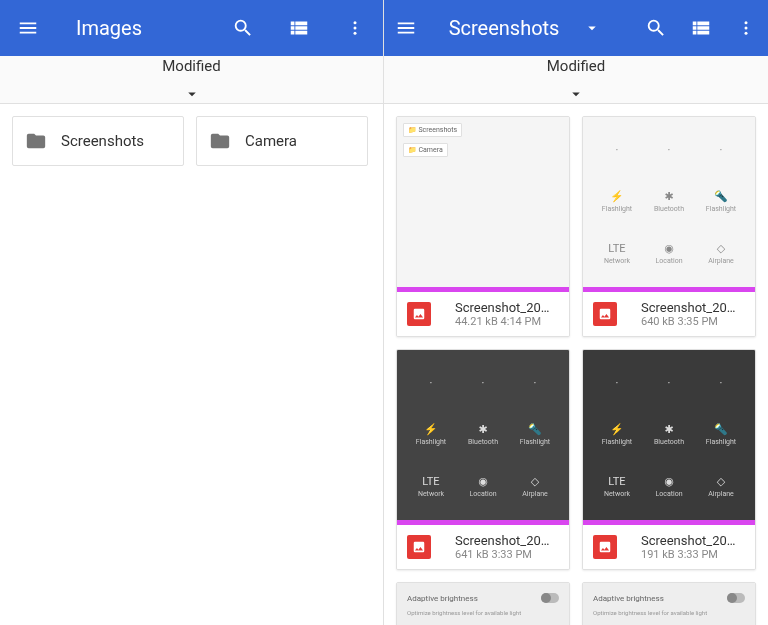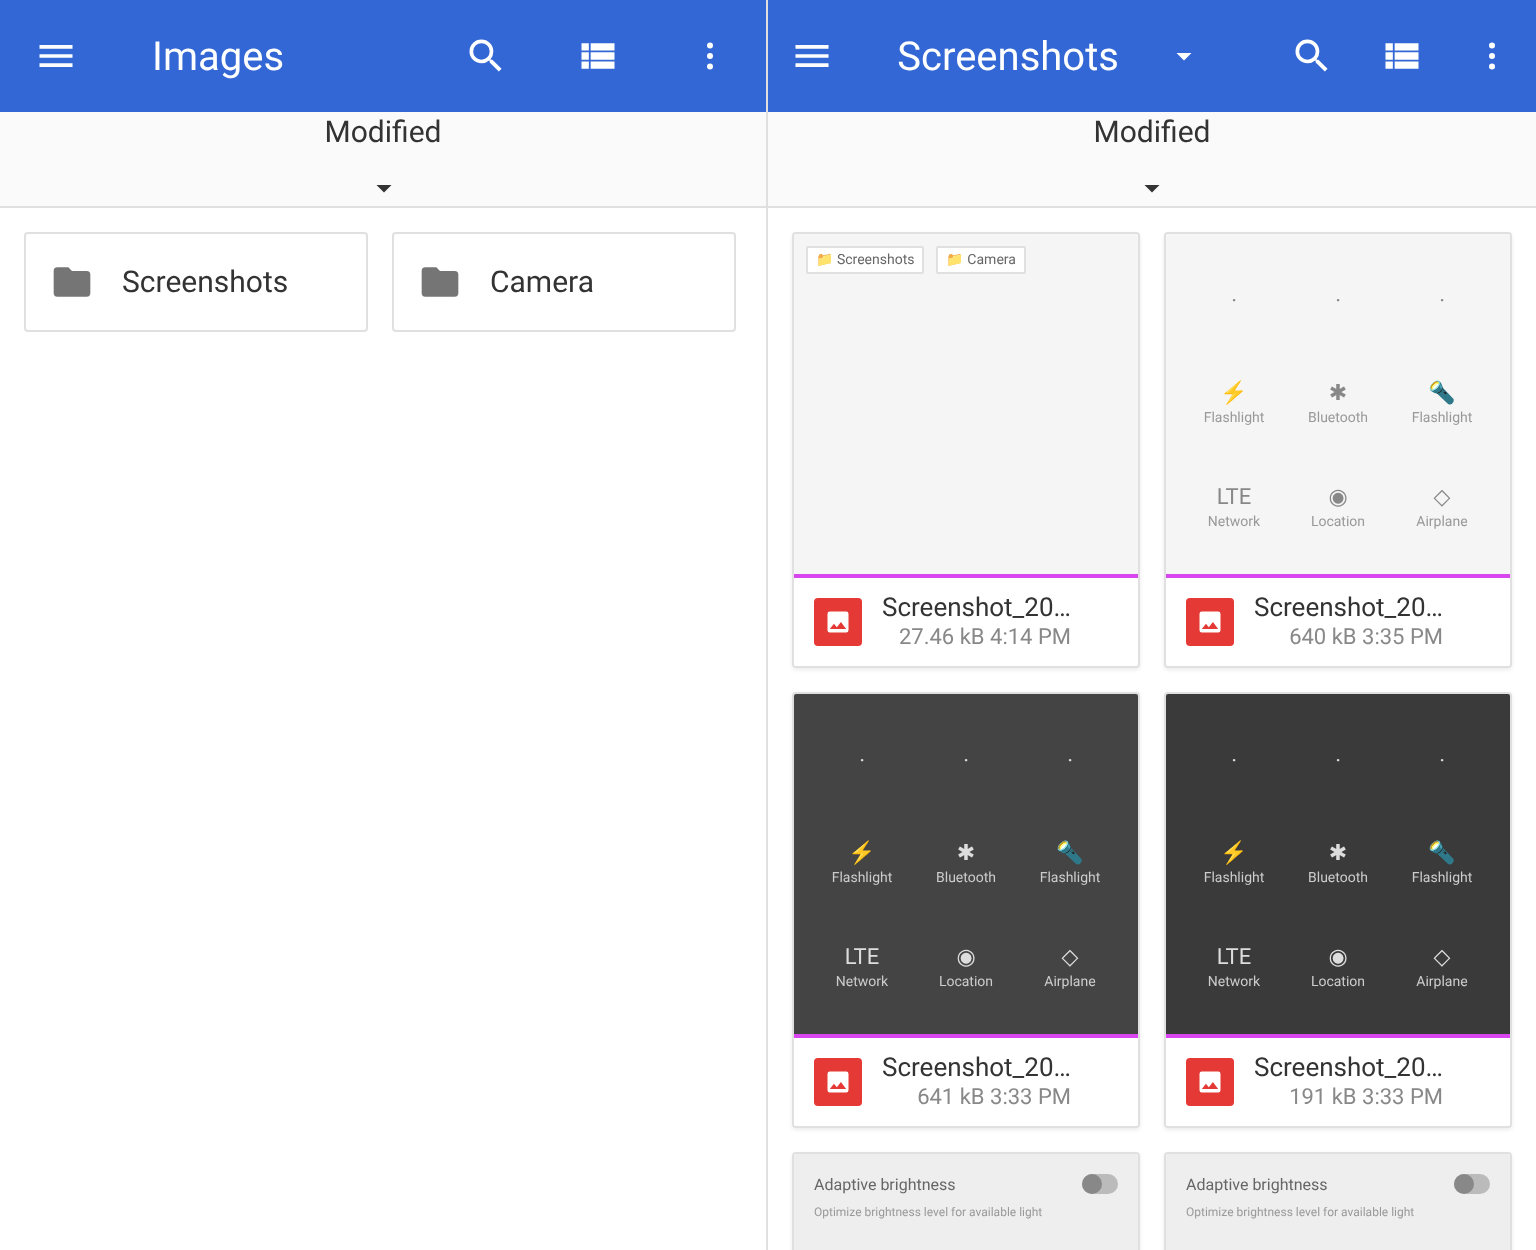--- a/index.html
+++ b/index.html
@@ -15,31 +15,31 @@
     .iconbtn.small svg { width: 18px; height: 18px; }
     .sortbar { background: #fafafa; height: 48px; display: flex; align-items: center; justify-content: flex-end; padding: 0 16px; border-bottom: 1px solid #e0e0e0; font-size: 15px; color: #333; gap: 10px; cursor: pointer; flex-direction: column; }
     .sortbar svg { width: 18px; height: 18px; fill: #333; }
     .body { flex: 1; padding: 12px; overflow-y: auto; background: #fff; }
     .folders { display: flex; gap: 12px; flex-wrap: wrap; }
     .folder-chip { border: 1px solid #e0e0e0; border-radius: 2px; height: 50px; width: 172px; display: flex; align-items: center; padding: 0 12px; gap: 14px; cursor: pointer; background: #fff; }
     .folder-chip svg { width: 22px; height: 22px; fill: #757575; }
     .folder-chip span { font-size: 15px; color: #333; }
     .grid { display: grid; grid-template-columns: 1fr 1fr; gap: 12px; }
     .card { border: 1px solid #e0e0e0; border-radius: 2px; background: #fff; display: flex; flex-direction: column; overflow: hidden; cursor: pointer; box-shadow: 0 1px 2px rgba(0,0,0,0.08); }
-    .thumb { height: 170px; background: #f5f5f5; display: flex; align-items: flex-start; justify-content: flex-start; padding: 6px; gap: 6px; overflow: hidden; }
+    .thumb { height: 170px; background: #f5f5f5; display: flex; align-items: flex-start; justify-content: flex-start; padding: 6px; gap: 6px; overflow: hidden; flex-direction: column; }
     .thumb.dark { background: #444; }
     .thumb.darker { background: #3a3a3a; }
     .thumb.settings { background: #eee; flex-direction: column; padding: 10px; height: 70px; }
     .mini-chip { border: 1px solid #e0e0e0; background: #fff; font-size: 7px; padding: 2px 4px; color: #666; border-radius: 1px; white-space: nowrap; overflow: hidden; }
     .qs { display: grid; grid-template-columns: repeat(3, 1fr); grid-template-rows: repeat(3, 1fr); width: 100%; height: 100%; padding: 2px; }
     .qs-cell { display: flex; flex-direction: column; align-items: center; justify-content: center; font-size: 7px; color: #999; gap: 2px; }
     .qs.dark .qs-cell { color: #ccc; }
     .qs-cell .qs-ic { font-size: 11px; color: #888; }
     .qs.dark .qs-cell .qs-ic { color: #ddd; }
-    .caption { display: flex; align-items: center; padding: 8px 10px; gap: 10px; border-top: 2px solid #d946ef; background: #fff; min-height: 44px; text-align: right; }
+    .caption { display: flex; align-items: center; padding: 8px 10px; gap: 24px; border-top: 5px solid #d946ef; background: #fff; min-height: 44px; }
     .caption .img-icon { width: 24px; height: 24px; background: #e53935; border-radius: 2px; display: flex; align-items: center; justify-content: center; flex-shrink: 0; }
     .caption .img-icon svg { width: 14px; height: 14px; fill: #fff; }
     .caption .meta { display: flex; flex-direction: column; overflow: hidden; }
     .caption .fname { font-size: 13px; color: #333; white-space: nowrap; overflow: hidden; text-overflow: ellipsis; max-width: 110px; }
     .caption .fsub { font-size: 11px; color: #888; white-space: nowrap; }
     .settings-line { font-size: 8px; color: #666; display: flex; align-items: center; justify-content: space-between; width: 100%; }
     .toggle { width: 18px; height: 10px; border-radius: 5px; background: #bbb; position: relative; }
     .toggle::after { content: ''; position: absolute; width: 10px; height: 10px; background: #888; border-radius: 50%; top: 0; left: 0; }
   </style>
 </head>
@@ -143,21 +143,21 @@
           <div class="mini-chip">📁 Camera</div>
         </div>
         <div class="caption">
           <div class="img-icon">
               <svg viewBox="0 0 24 24">
                 <path d="M21 19V5a2 2 0 00-2-2H5a2 2 0 00-2 2v14a2 2 0 002 2h14a2 2 0 002-2zM8.5 13.5l2.5 3 3.5-4.5L19 18H5l3.5-4.5z"></path>
               </svg>
             </div>
           <div class="meta">
             <div class="fname">Screenshot_20…</div>
-            <div class="fsub"><span>27.46 kB</span> <span>4:14 PM</span></div>
+            <div class="fsub"><span>44.21 kB</span> <span>4:14 PM</span></div>
           </div>
         </div>
       </div>
 
       <div class="card">
         <div class="thumb">
           <div class="qs">
             <div class="qs-cell">
                 <span class="qs-ic">·</span>
               </div>

